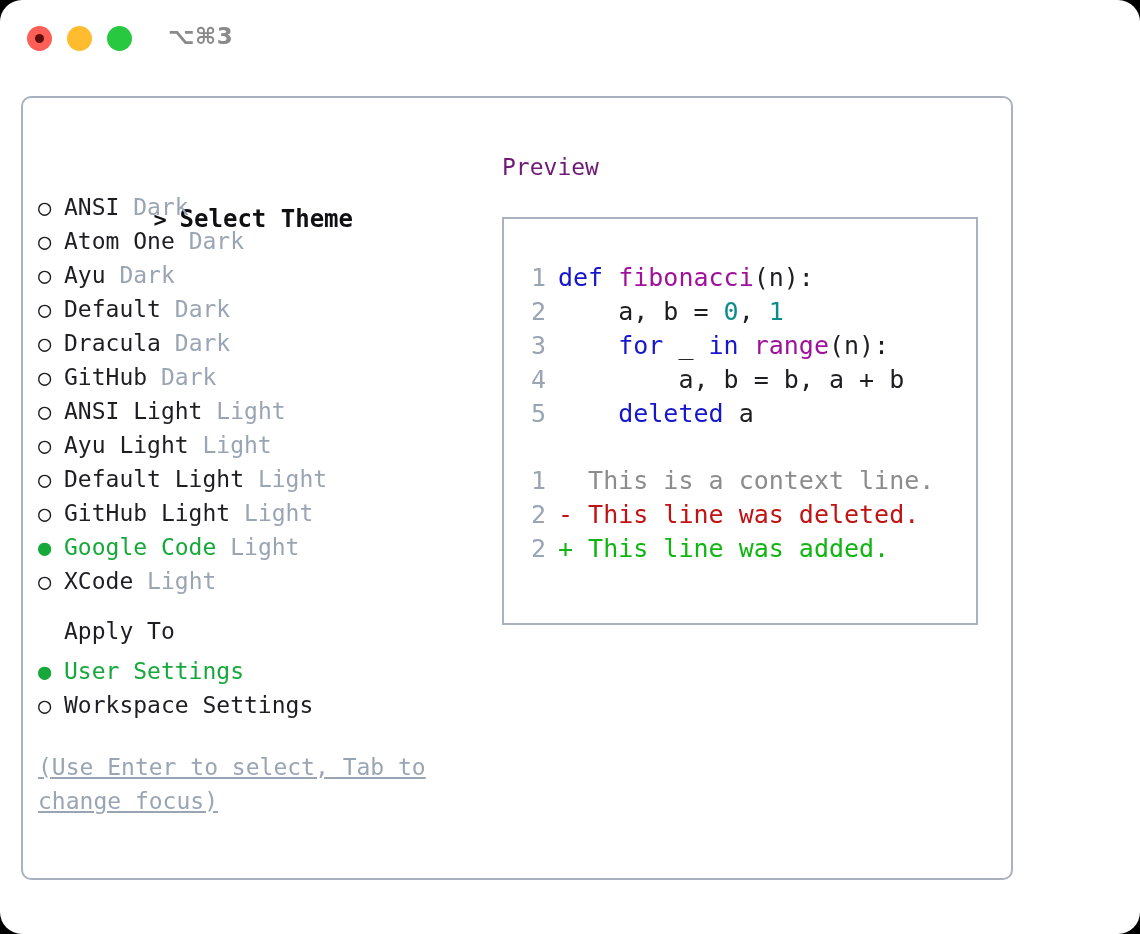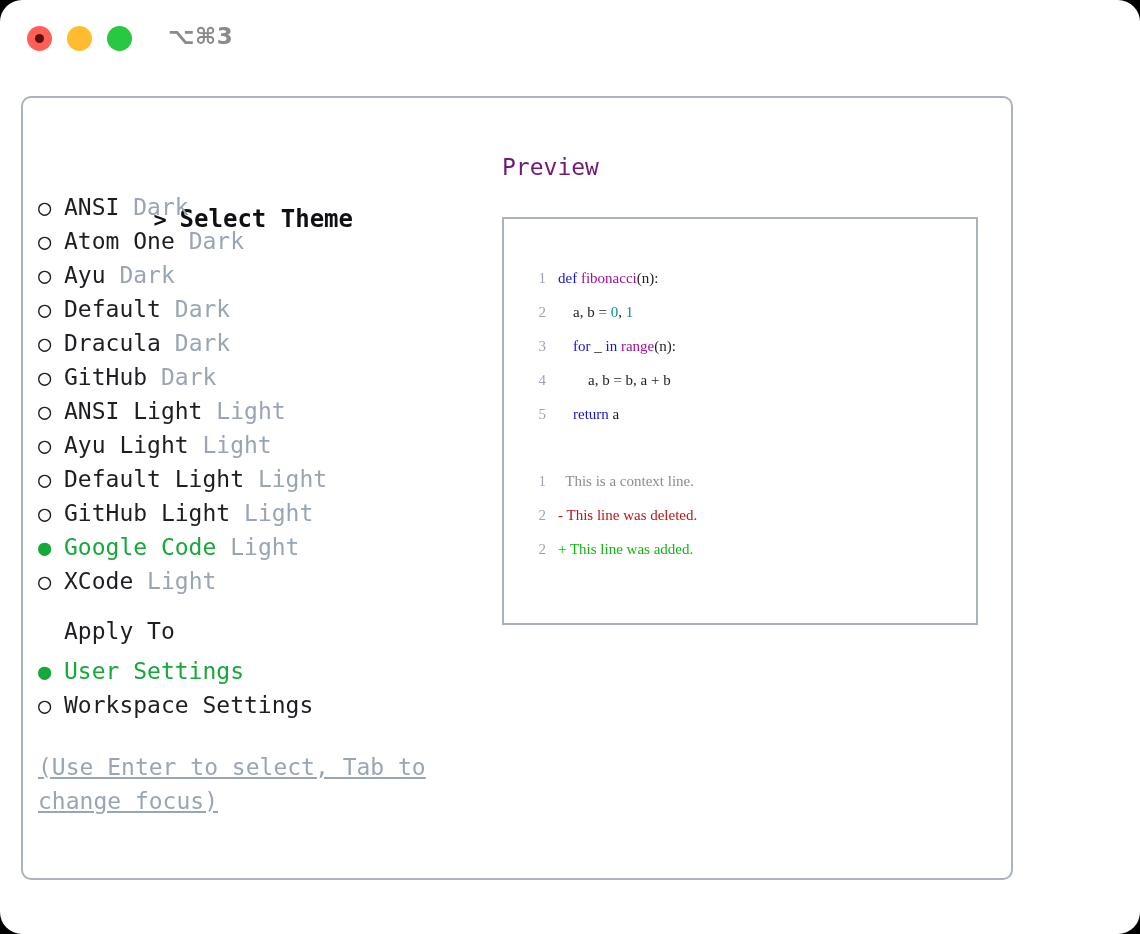--- a/index.html
+++ b/index.html
@@ -153,25 +153,24 @@
     background: #ffffff;
     position: relative;
   }
   #code-area {
     position: absolute;
     left: 18px;
     top: 42px;
     right: 8px;
   }
   .code-line {
-    font-size: 15px;
+    font-size: 25px;
     line-height: 34px;
     white-space: pre;
     color: #1d1d22;
-    font-family: Liberation Serif, serif;
   }
   .lnum {
     display: inline-block;
     width: 24px;
     text-align: right;
     color: #9aa5b4;
     margin-right: 12px;
   }
   .kw   { color: #1616cc; }
   .fn   { color: #a0119b; }
@@ -235,21 +234,21 @@
     </div>
 
     <div id="right-col">
       <div id="preview-title">Preview</div>
       <div id="preview-box">
         <div id="code-area">
             <div class="code-line"><span class="lnum">1</span><span class="kw">def </span><span class="fn">fibonacci</span><span class="plain">(n):</span></div>
             <div class="code-line"><span class="lnum">2</span><span class="plain">    a, b = </span><span class="num">0</span><span class="plain">, </span><span class="num">1</span></div>
             <div class="code-line"><span class="lnum">3</span><span class="plain">    </span><span class="kw">for</span><span class="plain"> _ </span><span class="kw">in</span><span class="plain"> </span><span class="fn">range</span><span class="plain">(n):</span></div>
             <div class="code-line"><span class="lnum">4</span><span class="plain">        a, b = b, a + b</span></div>
-            <div class="code-line"><span class="lnum">5</span><span class="plain">    </span><span class="kw">return</span><span class="plain"> a</span></div>
+            <div class="code-line"><span class="lnum">5</span><span class="plain">    </span><span class="kw">deleted</span><span class="plain"> a</span></div>
           </div>
         <div id="diff-area">
             <div class="code-line"><span class="lnum">1</span><span class="diff-ctx"> </span><span class="diff-ctx"> This is a context line.</span></div>
             <div class="code-line"><span class="lnum">2</span><span class="diff-del">-</span><span class="diff-del"> This line was deleted.</span></div>
             <div class="code-line"><span class="lnum">2</span><span class="diff-add">+</span><span class="diff-add"> This line was added.</span></div>
           </div>
       </div>
     </div>
 
   </div>

